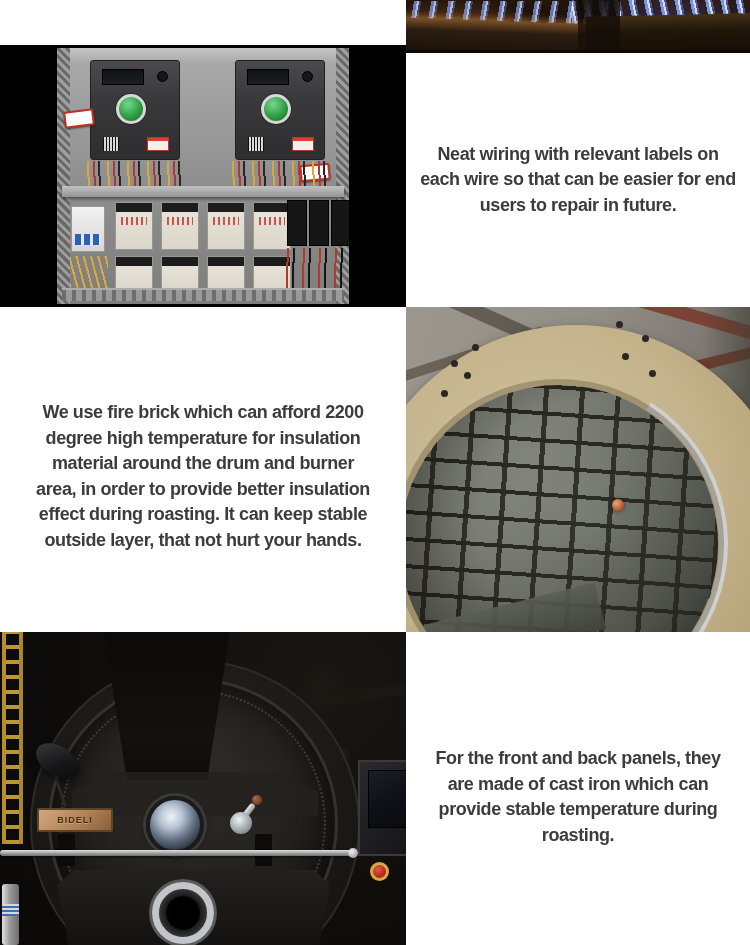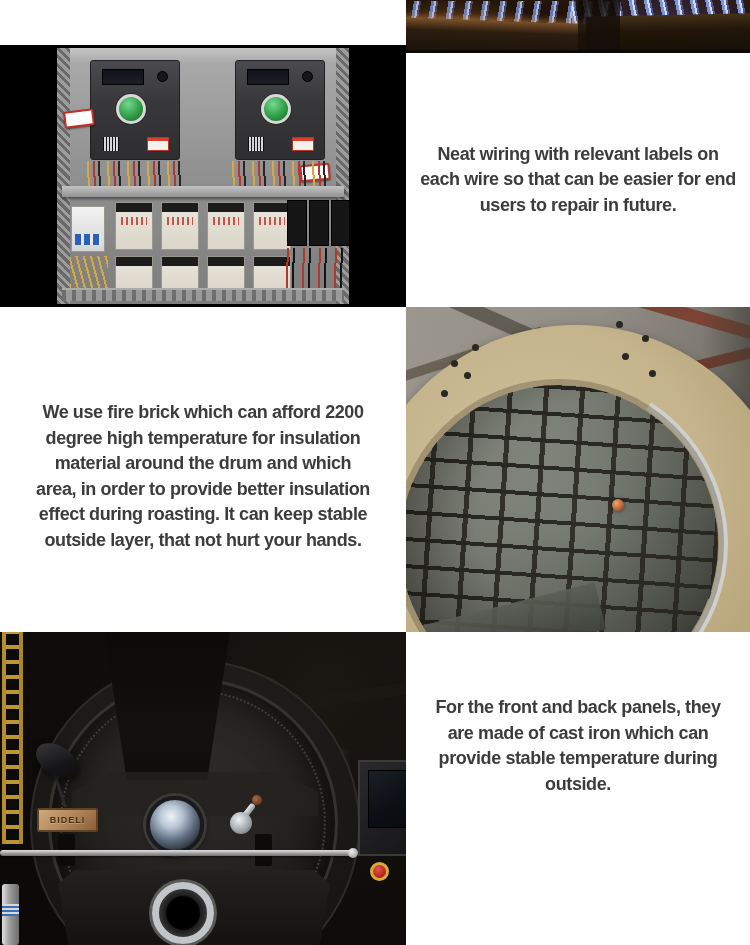--- a/index.html
+++ b/index.html
@@ -14,21 +14,21 @@
 
   
   .caption {
     display:flex; flex-direction:column; align-items:center; justify-content:center;
     text-align:center; color:var(--text-color,#3c3c3c);
     font-size:18px; font-weight:600; line-height:25.5px; letter-spacing:-0.4px;
   }
   .caption .line { white-space:nowrap; }
   .caption-wiring   { height:254px; }
   .caption-firebrick{ height:325px; padding-top:14px; }
-  .caption-castiron { height:313px; justify-content:flex-start; padding-top:63px; }
+  .caption-castiron { height:313px; justify-content:flex-start; padding-top:114px; }
 
   .spacer-top { height:45px; background:#fff; }
 
   
   .flame-strip {
     height:53px; position:relative; overflow:hidden;
     border-bottom:3px solid #0b0805;
     background:
       radial-gradient(ellipse 130px 45px at 14% 60%, rgba(195,125,60,.40), transparent 70%),
       radial-gradient(ellipse 150px 55px at 78% 40%, rgba(120,95,205,.28), transparent 72%),
@@ -204,21 +204,21 @@
     box-shadow:0 1px 3px rgba(0,0,0,.6); }
   .rod-tip { position:absolute; left:348px; top:216px; width:10px; height:10px; border-radius:50%;
     background:radial-gradient(circle at 35% 35%, #f0f0f0, #8a8a8a); }
   .bracket { position:absolute; top:202px; width:17px; height:32px; border-radius:2px; background:#0c0b0a; }
   .bk1 { left:58px; } .bk2 { left:255px; }
   .lamp-head { position:absolute; left:34px; top:114px; width:46px; height:29px; border-radius:50%;
     background:linear-gradient(130deg,#3b3b3e 0%,#161618 60%,#0b0b0c 100%);
     transform:rotate(32deg); box-shadow:2px 2px 7px rgba(0,0,0,.6); }
   .lamp-arm { position:absolute; left:58px; top:138px; width:3px; height:38px;
     background:#2a2a2c; transform:rotate(-18deg); }
-  .nameplate { position:absolute; left:37px; top:176px; width:61px; height:24px; border-radius:2px;
+  .nameplate { position:absolute; left:37px; top:176px; width:76px; height:24px; border-radius:2px;
     background:linear-gradient(135deg,#d1a87e 0%,#b08357 55%,#8a6038 100%);
     border:2px solid #5f4326; display:flex; align-items:center; justify-content:center;
     font-size:9px; font-weight:700; letter-spacing:1px; color:#44300f;
     text-shadow:0 1px 0 rgba(255,255,255,.25); }
   .door-panel { position:absolute; left:58px; top:238px; width:272px; height:78px;
     clip-path:polygon(0 18%,6% 0,94% 0,100% 18%,96% 100%,4% 100%);
     background:linear-gradient(180deg,#232120,#1a1816 60%,#131210); }
   .porthole { position:absolute; left:152px; top:250px; width:62px; height:62px; border-radius:50%;
     background:radial-gradient(circle,#000 0 48%,#1a1a1a 52%);
     border:7px solid #c2c5c9; box-shadow:0 0 0 3px #5a5a58, inset 0 0 8px rgba(255,255,255,.25); }
@@ -307,21 +307,21 @@
         <div class="dblock d3"></div>
         <div class="red-wires"></div>
         <div class="yellow-bundle"></div>
         <div class="duct"></div>
       </div>
     </div>
 
     <div class="caption caption-firebrick">
       <div class="line">We use fire brick which can afford 2200</div>
       <div class="line">degree high temperature for insulation</div>
-      <div class="line">material around the drum and which</div>
+      <div class="line">material around the drum and burner</div>
       <div class="line">area, in order to provide better insulation</div>
       <div class="line">effect during roasting. It can keep stable</div>
       <div class="line">outside layer, that not hurt your hands.</div>
     </div>
 
     <div class="roaster">
       <div class="ladder"></div>
       <div class="pipe-h"></div>
       <div class="pipe-v"></div>
       <div class="drum-housing"></div>
@@ -380,17 +380,17 @@
         <div class="bricks"></div>
         <div class="board"></div>
       </div>
       <div class="copper-pipe"></div>
     </div>
 
     <div class="caption caption-castiron">
       <div class="line">For the front and back panels, they</div>
       <div class="line">are made of cast iron which can</div>
       <div class="line">provide stable temperature during</div>
-      <div class="line">outside.</div>
+      <div class="line">roasting.</div>
     </div>
   </div>
 
 </div>
 
 </body></html>

